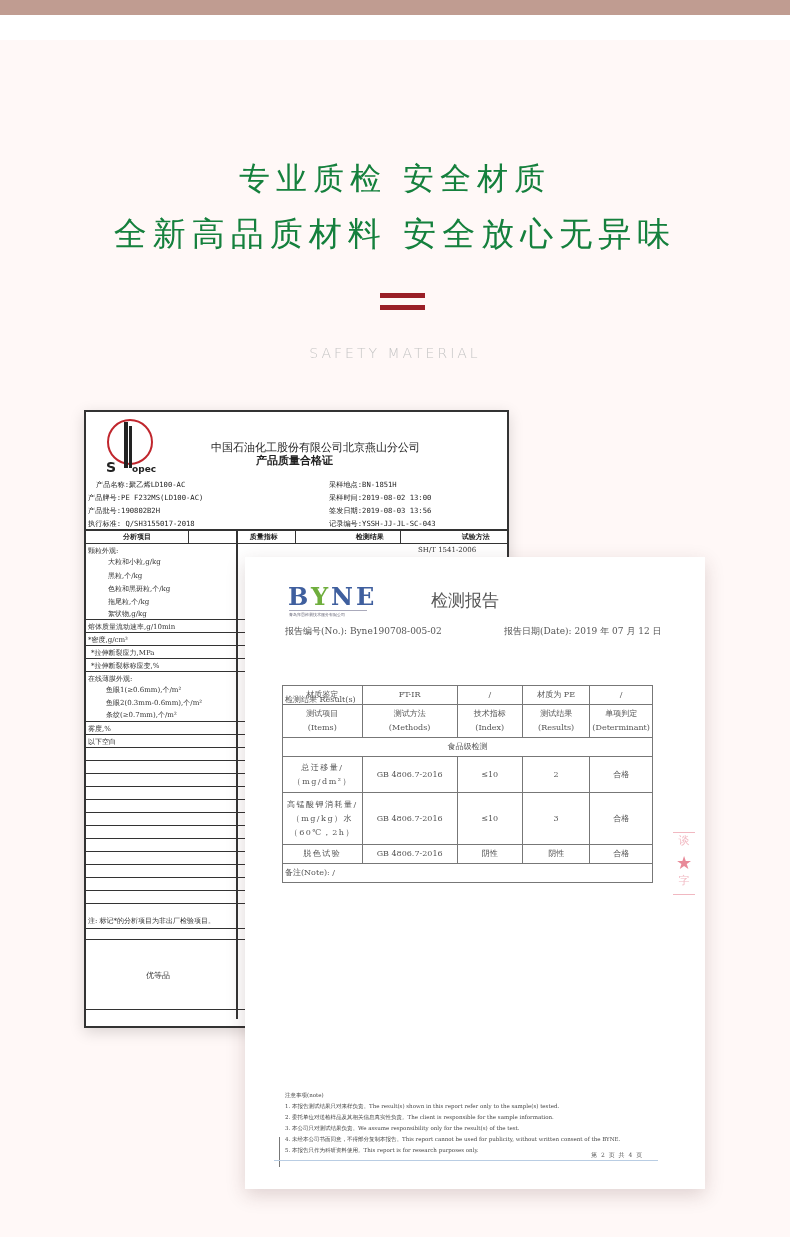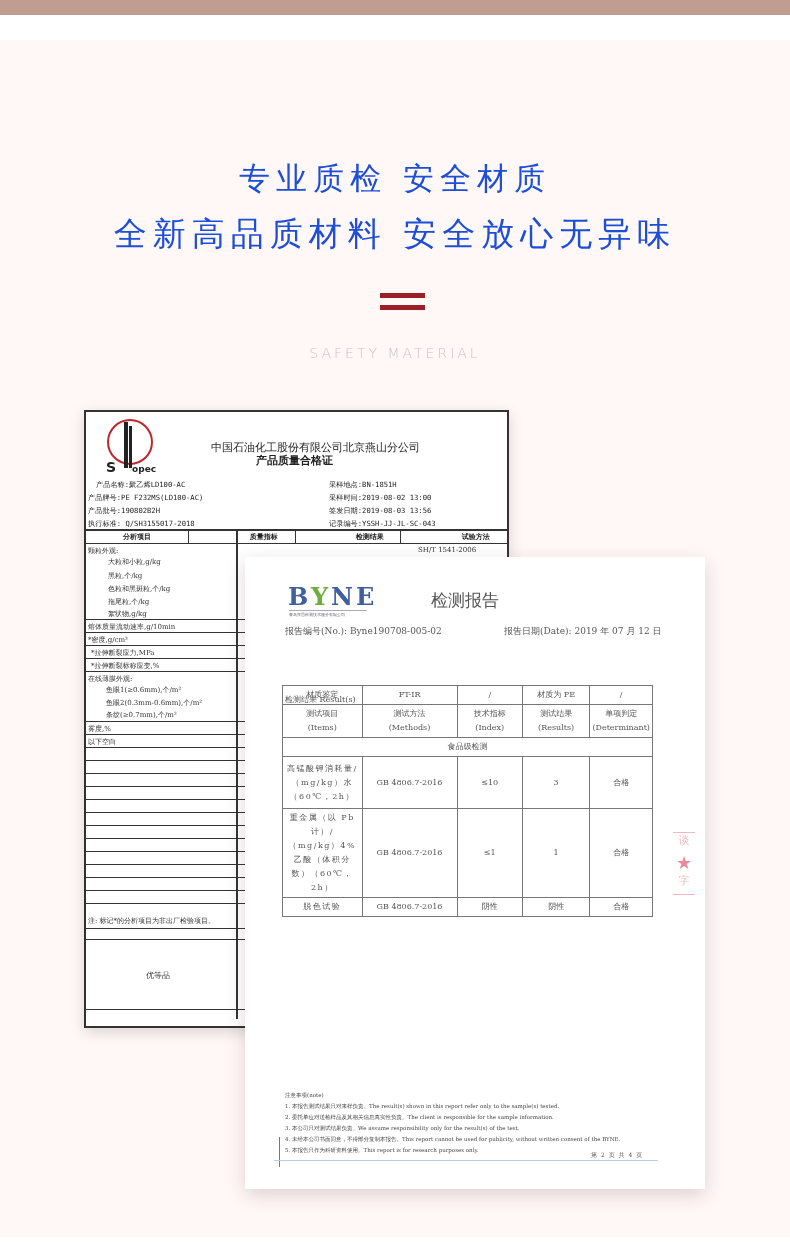--- a/index.html
+++ b/index.html
@@ -1,20 +1,20 @@
 <!DOCTYPE html>
 <html><head>
 <meta charset="utf-8">
 <style>
   * { box-sizing: border-box; margin: 0; padding: 0; }
   html, body { width: 790px; height: 1253px; overflow: hidden; }
   body { background: #ffffff; font-family: "DejaVu Sans", sans-serif; position: relative; }
   .topbar { position: absolute; left: 0; top: 0; width: 790px; height: 15px; background: #c09c91; }
   .bg { position: absolute; left: 0; top: 40px; width: 790px; height: 1197px; background: #fff8f7; }
-  .headline { position: absolute; left: 0; width: 790px; text-align: center; color: #1d4ed8; letter-spacing: 6px; }
+  .headline { position: absolute; left: 0; width: 790px; text-align: center; color: #15803d; letter-spacing: 6px; }
   .h1 { top: 158px; font-size: 31px; }
   .h2 { top: 212px; font-size: 33px; }
   .eq { position: absolute; left: 380px; width: 45px; height: 5px; background: #9a1f27; }
   .eq1 { top: 293px; } .eq2 { top: 305px; }
   .sub { position: absolute; top: 345px; left: 0; width: 790px; text-align: center; font-size: 14px; letter-spacing: 3px; color: #c5c5c5; font-family: "DejaVu Sans", sans-serif; font-weight: 300; }
 
   
   .doc1 { position: absolute; left: 84px; top: 410px; width: 425px; height: 618px; background: #fff; border: 2px solid #333; box-shadow: 0 4px 14px rgba(0,0,0,0.15); font-family: "DejaVu Serif", serif; color: #222; }
   .d1-logo { position: absolute; left: 18px; top: 6px; width: 52px; height: 56px; }
   .d1-title { position: absolute; left: 125px; top: 28px; font-size: 11px; font-weight: normal; }
@@ -162,41 +162,44 @@
     <tr>
       <td style="width:80px"><span>测试项目</span><br><span>(Items)</span></td>
       <td style="width:96px"><span>测试方法</span><br><span>(Methods)</span></td>
       <td style="width:66px"><span>技术指标</span><br><span>(Index)</span></td>
       <td style="width:68px"><span>测试结果</span><br><span>(Results)</span></td>
       <td style="width:61px"><span>单项判定</span><br><span>(Determinant)</span></td>
     </tr>
     <tr>
           <td colspan="5">食品级检测</td>
         </tr>
+    <tr style="height:36px">
+      <td class="item">总迁移量/（mg/dm²）</td>
+      <td>GB 4806.7-2016</td>
+      <td>≤10</td>
+      <td>2</td>
+      <td>合格</td>
+    </tr>
     <tr style="height:52px">
       <td class="item">高锰酸钾消耗量/（mg/kg）水（60℃，2h）</td>
       <td>GB 4806.7-2016</td>
       <td>≤10</td>
       <td>3</td>
       <td>合格</td>
     </tr>
-    <tr style="height:70px">
-      <td class="item">重金属（以 Pb 计）/（mg/kg）4%乙酸（体积分数）（60℃，2h）</td>
-      <td>GB 4806.7-2016</td>
-      <td>≤1</td>
-      <td>1</td>
-      <td>合格</td>
-    </tr>
     <tr>
       <td class="item">脱色试验</td>
       <td>GB 4806.7-2016</td>
       <td>阴性</td>
       <td>阴性</td>
       <td>合格</td>
     </tr>
+    <tr>
+          <td colspan="5" style="text-align:left">备注(Note): /</td>
+        </tr>
   </tbody>
     </table>
 
   <div class="d2-notes">
     <div>注意事项(note)</div>
     <div>1. 本报告测试结果只对来样负责。The result(s) shown in this report refer only to the sample(s) tested.</div>
     <div>2. 委托单位对送检样品及其相关信息真实性负责。The client is responsible for the sample information.</div>
     <div>3. 本公司只对测试结果负责。We assume responsibility only for the result(s) of the test.</div>
     <div>4. 未经本公司书面同意，不得部分复制本报告。This report cannot be used for publicity, without written consent of the BYNE.</div>
     <div>5. 本报告只作为科研资料使用。This report is for research purposes only.</div>

